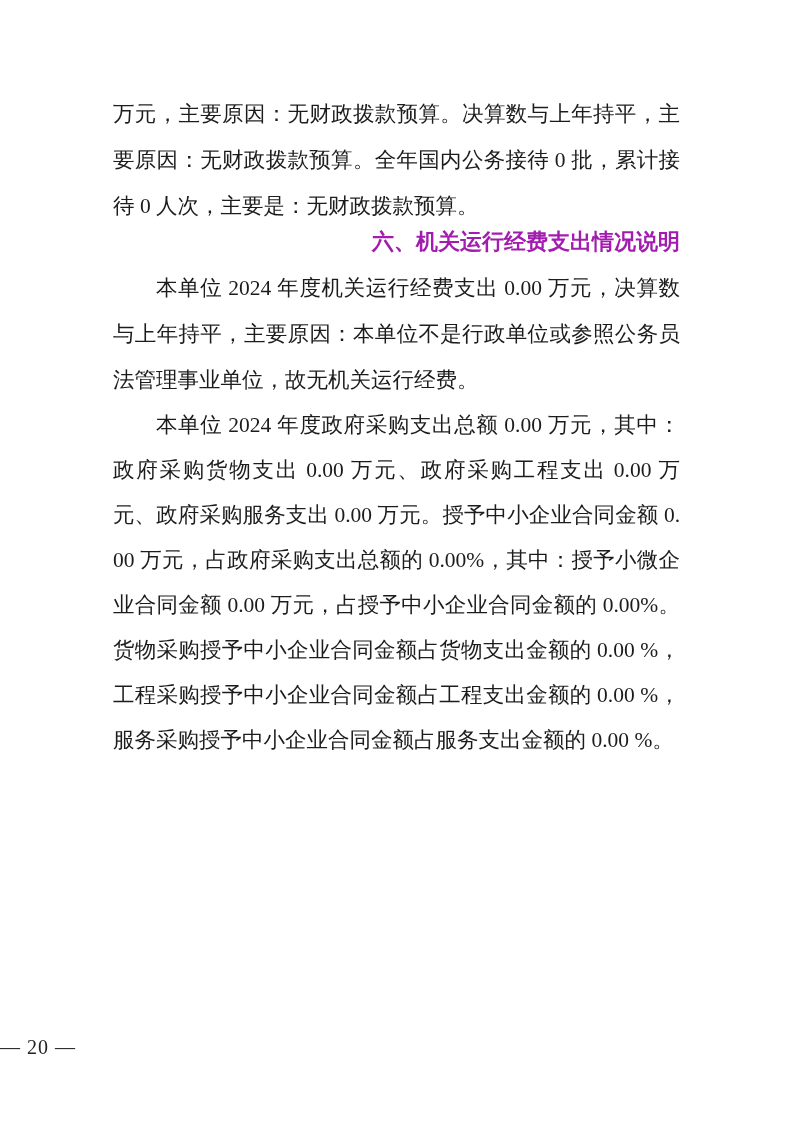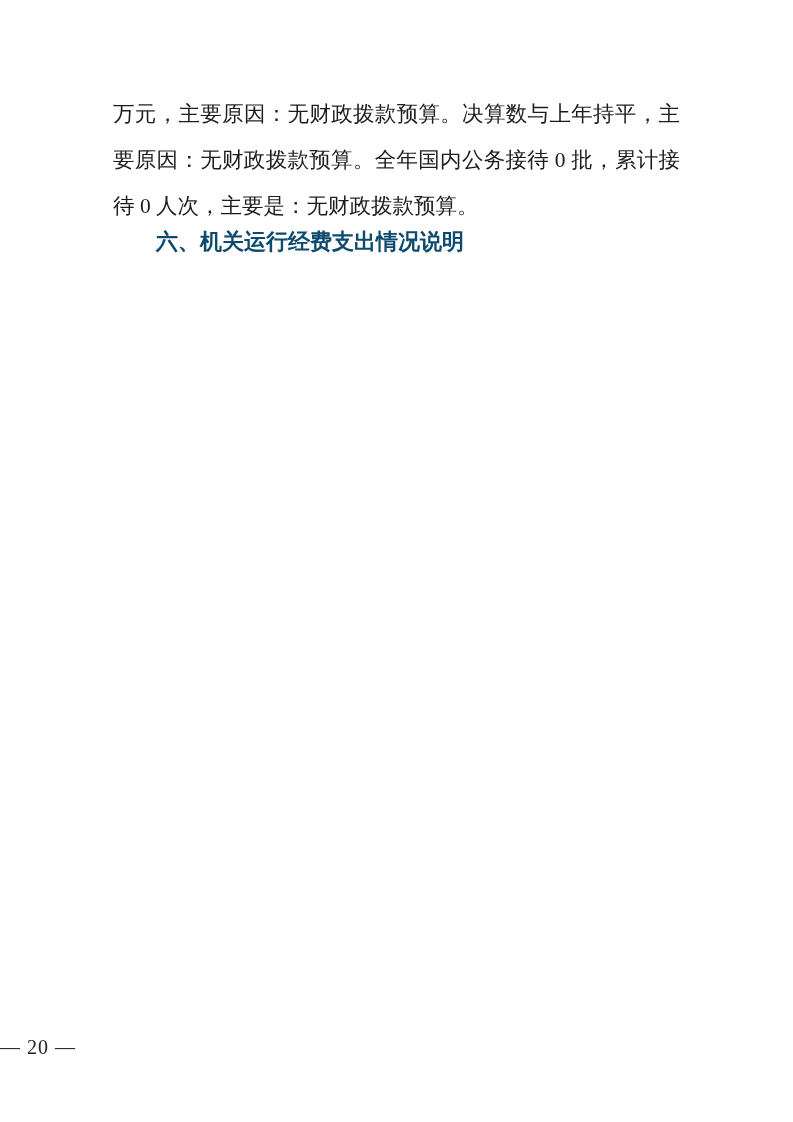--- a/index.html
+++ b/index.html
@@ -35,21 +35,22 @@
   .para-continuation {
     text-indent: 0;
   }
   .heading {
     margin: -10px 0 0 0;
     font-family: "Liberation Sans", "DejaVu Sans", sans-serif;
     font-weight: bold;
     font-size: 22px;
     line-height: 46px;
     text-indent: 43px;
-    color: #0c4a6e;
+    color: #a21caf;
+    text-align: right;
   }
   .sec7 { line-height: 45px; }
   .heading-8 { margin-top: -24px; }
   .sec8 { line-height: 40px; margin-top: -8px; }
   .footer {
     position: absolute;
     top: 1036px;
     left: 0;
     width: 100%;
     text-align: left;
@@ -61,21 +62,23 @@
 </head>
 <body>
 
 <div class="page">
   <div class="content">
 
     <p class="para para-continuation">万元，主要原因：无财政拨款预算。决算数与上年持平，主要原因：无财政拨款预算。全年国内公务接待 0 批，累计接待 0 人次，主要是：无财政拨款预算。</p>
 
     <h2 class="heading">六、机关运行经费支出情况说明</h2>
 
+    <p class="para">本单位 2024 年度机关运行经费支出 0.00 万元，决算数与上年持平，主要原因：本单位不是行政单位或参照公务员法管理事业单位，故无机关运行经费。</p>
 
 
+    <p class="para sec7">本单位 2024 年度政府采购支出总额 0.00 万元，其中：政府采购货物支出 0.00 万元、政府采购工程支出 0.00 万元、政府采购服务支出 0.00 万元。授予中小企业合同金额 0.00 万元，占政府采购支出总额的 0.00%，其中：授予小微企业合同金额 0.00 万元，占授予中小企业合同金额的 0.00%。货物采购授予中小企业合同金额占货物支出金额的 0.00 %，工程采购授予中小企业合同金额占工程支出金额的 0.00 %，服务采购授予中小企业合同金额占服务支出金额的 0.00 %。</p>
 
 
 
   </div>
 
   <div class="footer">— 20 —</div>
 </div>
 
 </body></html>

